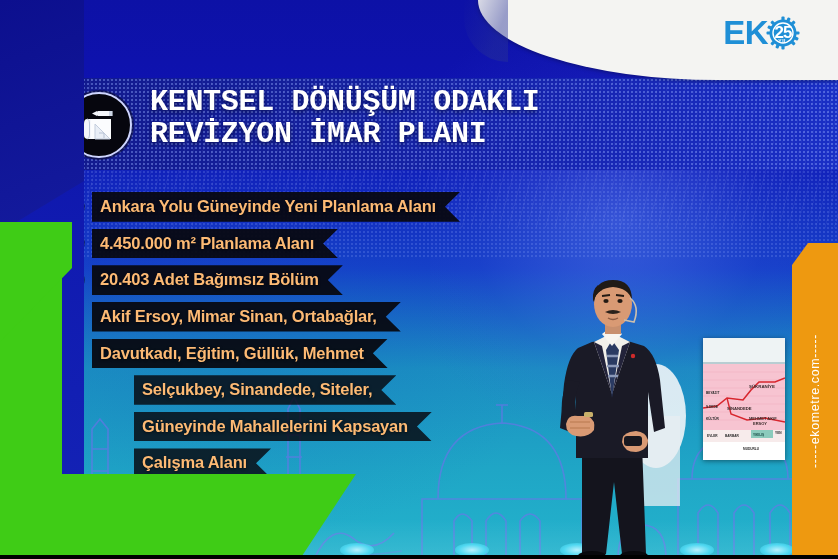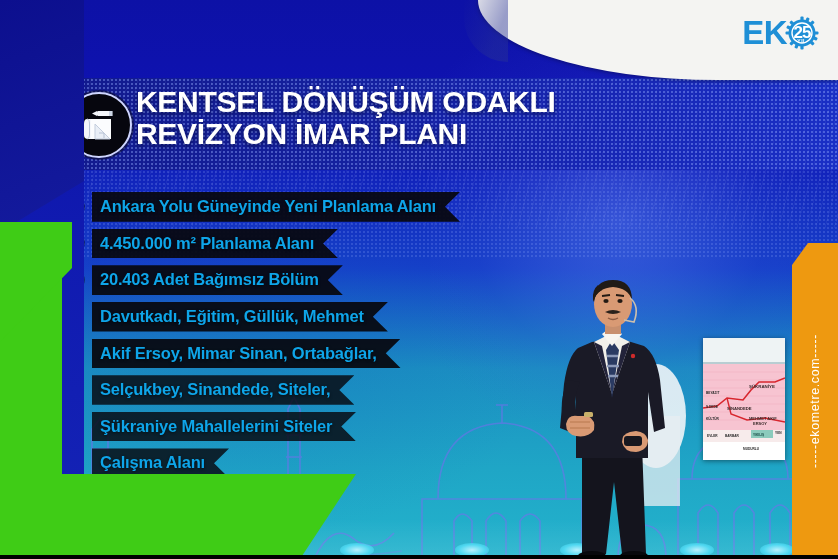--- a/index.html
+++ b/index.html
@@ -78,21 +78,21 @@
     border-bottom-left-radius:300px 100px;
     box-shadow:0 1px 4px rgba(0,0,0,.35);
   }
   .swoosh-shade{
     position:absolute; right:330px; top:0; width:44px; height:62px;
     background:linear-gradient(110deg, rgba(18,24,130,0) 0%, rgba(40,50,150,.45) 70%);
     border-bottom-left-radius:60px 60px;
     pointer-events:none;
   }
   .logo{
-    position:absolute; right:20px; top:14px;
+    position:absolute; right:39px; top:14px;
     display:flex; align-items:center;
     letter-spacing:-1px;
   }
   .logo-txt{
     font-size:33px; font-weight:bold; color:#1f8fd6;
     font-family:"Liberation Sans", sans-serif;
     letter-spacing:-0.5px;
   }
   .logo-gear{
     position:relative; width:34px; height:34px; margin:0 -1px 0 -2px;
@@ -104,21 +104,21 @@
     line-height:1; margin-top:-2px;
   }
   .logo-yil{
     position:absolute; z-index:3; bottom:6px; left:0; width:34px; text-align:center;
     color:#fff; font-size:5px; font-weight:bold; letter-spacing:.5px;
   }
 
   
   .hdr{
     position:absolute; left:66px; top:88px; width:640px; height:80px;
-    display:flex; align-items:flex-start; gap:4px;
+    display:flex; align-items:flex-start; gap:18px;font-family:Liberation Mono, monospace;
   }
   .hdr-icon{
     width:62px;height:62px;border-radius:50%;
     background:#06060e;
     border:2px solid #cfd6ff;
     display:flex;align-items:center;justify-content:center;
     flex:0 0 auto; margin-top:4px;
     box-shadow:0 0 0 2px rgba(10,10,30,.5);
   }
   .hdr-titles{margin-top:-2px;}
@@ -137,31 +137,31 @@
   .brow{display:flex;align-items:center;margin-bottom:7px;}
   .bdot{
     width:16px;height:16px;border-radius:50%;
     background:#08080f;flex:0 0 auto;margin-right:8px;
     box-shadow:0 0 0 1px rgba(0,0,0,.4);
   }
   .bdot.blank{background:transparent;box-shadow:none;}
   .ribbon{
     position:relative;
     background:rgba(7,7,14,.93);
-    color:#0ea5e9;
+    color:#fdba74;
     font-size:16.5px;font-weight:bold;
     padding:4px 24px 5px 8px;
     line-height:1.25;
     white-space:nowrap;
     clip-path:polygon(0 0, 100% 0, calc(100% - 15px) 50%, 100% 100%, 0 100%);
     text-shadow:0 1px 3px rgba(0,0,0,.6);
     letter-spacing:-0.2px;
     text-align:right;
   }
-  .ribbon.lo{background:rgba(7,7,14,.82);}
+  .ribbon.lo{background:rgba(7,7,14,.82);margin-left:42px;}
 
   
   .mapcard{
     position:absolute; left:703px; top:338px; width:82px; height:122px;
     background:#fdfdfd; overflow:hidden;
     box-shadow:0 1px 5px rgba(0,0,0,.45);
   }
   .mapcard svg{display:block;}
 
   
@@ -412,33 +412,33 @@
     <div class="brow">
       <span class="bdot"></span>
       <span class="ribbon">4.450.000 m² Planlama Alanı</span>
     </div>
     <div class="brow">
       <span class="bdot"></span>
       <span class="ribbon">20.403 Adet Bağımsız Bölüm</span>
     </div>
     <div class="brow">
       <span class="bdot blank"></span>
+      <span class="ribbon">Akif Ersoy, Mimar Sinan, Ortabağlar,</span>
+    </div>
+    <div class="brow">
+      <span class="bdot blank"></span>
       <span class="ribbon">Davutkadı, Eğitim, Güllük, Mehmet</span>
-    </div>
-    <div class="brow">
-      <span class="bdot blank"></span>
-      <span class="ribbon">Akif Ersoy, Mimar Sinan, Ortabağlar,</span>
     </div>
     <div class="brow">
       <span class="bdot blank"></span>
       <span class="ribbon lo">Selçukbey, Sinandede, Siteler,</span>
     </div>
     <div class="brow">
       <span class="bdot blank"></span>
-      <span class="ribbon lo">Şükraniye Mahallelerini Siteler</span>
+      <span class="ribbon lo">Güneyinde Mahallelerini Kapsayan</span>
     </div>
     <div class="brow">
       <span class="bdot blank"></span>
       <span class="ribbon lo">Çalışma Alanı</span>
     </div>
   </div>
 
   <div class="left-strip"></div>
   <div class="left-dark"></div>
   <div class="green"></div>

